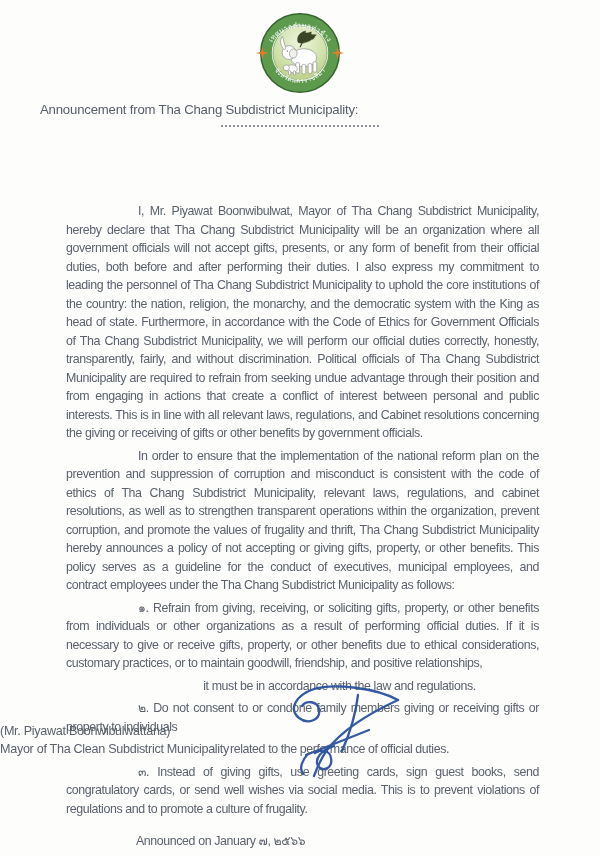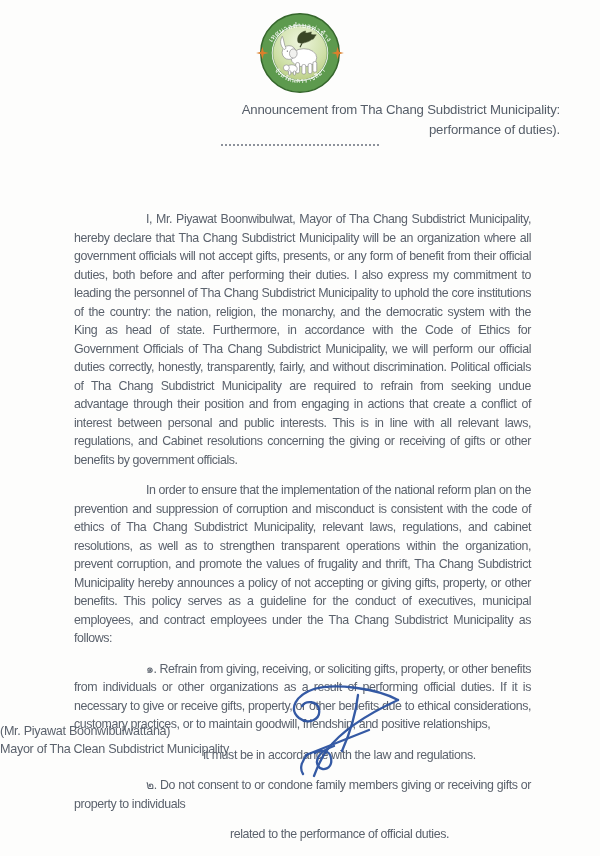--- a/index.html
+++ b/index.html
@@ -13,38 +13,38 @@
     color:#59606b;
   }
   
   .seal-wrap{
     position:absolute;top:8px;left:0;right:0;
     display:flex;justify-content:center;
   }
   
   .header{
     position:absolute;top:100px;left:40px;width:520px;
-    text-align:right;
+    text-align:left;
     font-size:13.2px;line-height:19.5px;
     letter-spacing:-0.2px;
     color:#565e69;
   }
   .divider{
     width:158px;height:2px;margin:5px auto 0;
     background:repeating-linear-gradient(90deg,#8d929b 0 2px,transparent 2px 4px);
   }
   
   .content{
     position:absolute;top:198px;left:62px;width:481px;
     font-size:12.4px;line-height:18.5px;
     letter-spacing:-0.4px;
     color:#5b626d;
   }
   .para{
-    margin:12px;text-indent:72px;text-align:justify;
+    margin:4px;text-indent:72px;text-align:justify;
   }
   .subline{margin:0 0 0 74px;text-align:center;}
   .date-line{margin:14px 0 0 74px;text-align:left;}
   
   .signature{
     position:absolute;left:272px;top:678px;
     width:140px;height:105px;
   }
   
   .footer{
@@ -108,21 +108,20 @@
         <ellipse cx="41.5" cy="63.5" rx="5.6" ry="4.2"></ellipse>
         <circle cx="35.8" cy="62.5" r="3.1"></circle>
         <rect x="38" y="65.5" width="2.4" height="4.4" rx="1"></rect>
         <rect x="43" y="65.8" width="2.4" height="4.2" rx="1"></rect>
       </g>
     </svg>
   </div>
 
   <div class="header">
     <div>Announcement from Tha Chang Subdistrict Municipality:</div>
-    <div>performance of duties).</div>
     <div class="divider"></div>
   </div>
 
   <div class="content">
     <p class="para">I, Mr. Piyawat Boonwibulwat, Mayor of Tha Chang Subdistrict Municipality, hereby declare that Tha Chang Subdistrict Municipality will be an organization where all government officials will not accept gifts, presents, or any form of benefit from their official duties, both before and after performing their duties. I also express my commitment to leading the personnel of Tha Chang Subdistrict Municipality to uphold the core institutions of the country: the nation, religion, the monarchy, and the democratic system with the King as head of state. Furthermore, in accordance with the Code of Ethics for Government Officials of Tha Chang Subdistrict Municipality, we will perform our official duties correctly, honestly, transparently, fairly, and without discrimination. Political officials of Tha Chang Subdistrict Municipality are required to refrain from seeking undue advantage through their position and from engaging in actions that create a conflict of interest between personal and public interests. This is in line with all relevant laws, regulations, and Cabinet resolutions concerning the giving or receiving of gifts or other benefits by government officials.</p>
     <p class="para">In order to ensure that the implementation of the national reform plan on the prevention and suppression of corruption and misconduct is consistent with the code of ethics of Tha Chang Subdistrict Municipality, relevant laws, regulations, and cabinet resolutions, as well as to strengthen transparent operations within the organization, prevent corruption, and promote the values of frugality and thrift, Tha Chang Subdistrict Municipality hereby announces a policy of not accepting or giving gifts, property, or other benefits. This policy serves as a guideline for the conduct of executives, municipal employees, and contract employees under the Tha Chang Subdistrict Municipality as follows:</p>
     <p class="para">๑. Refrain from giving, receiving, or soliciting gifts, property, or other benefits from individuals or other organizations as a result of performing official duties. If it is necessary to give or receive gifts, property, or other benefits due to ethical considerations, customary practices, or to maintain goodwill, friendship, and positive relationships,</p>
     <div class="subline">it must be in accordance with the law and regulations.</div>
     <p class="para">๒. Do not consent to or condone family members giving or receiving gifts or property to individuals</p>
     <div class="subline">related to the performance of official duties.</div>

